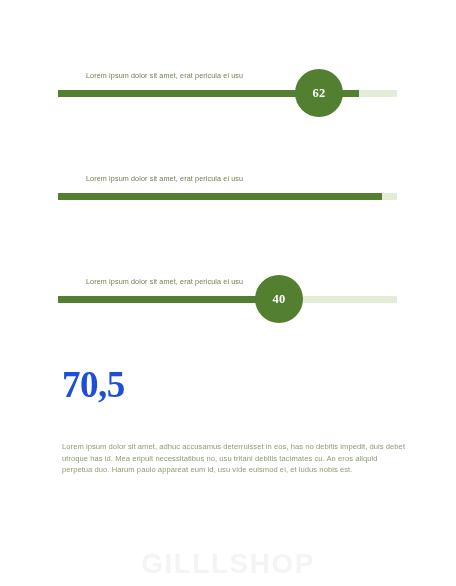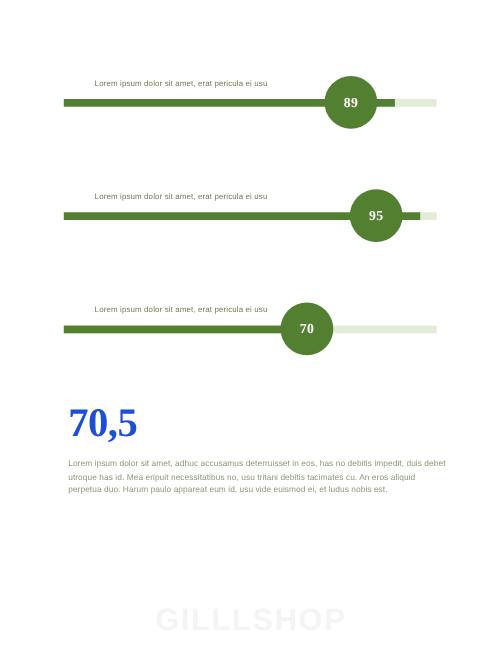--- a/index.html
+++ b/index.html
@@ -95,21 +95,21 @@
     font-size: 37px;
     line-height: 1;
     color: #1d4ed8;
     letter-spacing: -0.5px;
   }
 
   
   .body-copy {
     position: absolute;
     left: 62px;
-    top: 416px;
+    top: 441px;
     width: 344px;
   }
 
   .body-copy p {
     margin: 0;
     font-size: 7.6px;
     line-height: 11.6px;
     color: #8d9b78;
     letter-spacing: 0.05px;
     font-family: "Liberation Sans", sans-serif;
@@ -140,39 +140,36 @@
 
 <div class="slide">
 
   <div class="bars">
 
     <div class="bar-row">
       <div class="bar-label">Lorem  ipsum dolor sit amet, erat pericula ei usu</div>
       <div class="bar-track"></div>
       <div class="bar-fill" style="width:301px"></div>
       <div class="bar-knob" style="left:295px">
-        <span>89</span>
+        <span>62</span>
       </div>
     </div>
 
     <div class="bar-row">
       <div class="bar-label">Lorem  ipsum dolor sit amet, erat pericula ei usu</div>
       <div class="bar-track"></div>
       <div class="bar-fill" style="width:324px"></div>
-      <div class="bar-knob" style="left:318px">
-        <span>95</span>
-      </div>
     </div>
 
     <div class="bar-row">
       <div class="bar-label">Lorem  ipsum dolor sit amet, erat pericula ei usu</div>
       <div class="bar-track"></div>
       <div class="bar-fill" style="width:238px"></div>
       <div class="bar-knob" style="left:255px">
-        <span>70</span>
+        <span>40</span>
       </div>
     </div>
 
   </div>
 
   <div class="headline">70,5</div>
 
   <div class="body-copy">
     <p class="first">Lorem ipsum dolor sit amet, adhuc accusamus deterruisset in eos, has no debitis impedit, duis debet utroque has id. Mea eripuit necessitatibus no, usu tritani debitis tacimates cu. An eros aliquid perpetua duo. Harum paulo appareat eum id, usu vide euismod ei, et ludus nobis est.</p>
   </div>

